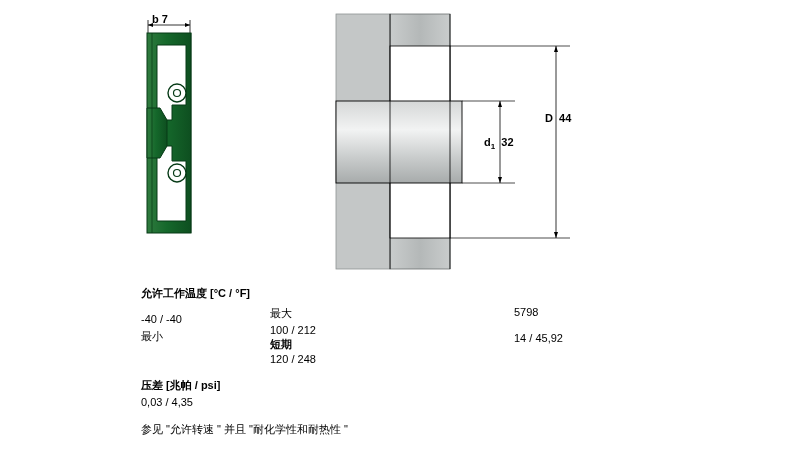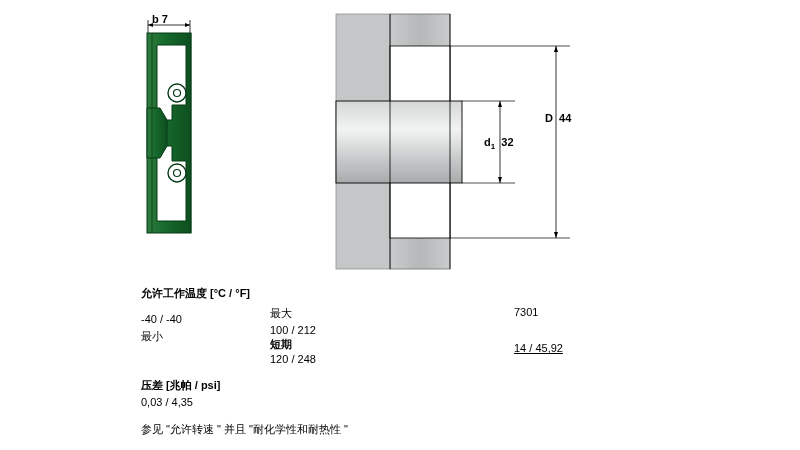--- a/index.html
+++ b/index.html
@@ -55,21 +55,21 @@
   #temp-short-h { left: 270px; top: 338px; font-weight: bold; }
   #temp-short-v { left: 270px; top: 353px; }
   #press-title  { left: 141px; top: 379px; }
   #press-val    { left: 141px; top: 396px; }
   #note         { left: 141px; top: 423px; }
 
   
   #rs-title     { left: 514px; top: 289px; }
   #rs-val       { left: 514px; top: 306px; }
   #cs-title     { left: 514px; top: 325px; }
-  #cs-val       { left: 514px; top: 342px; text-decoration: underline; }
+  #cs-val       { left: 514px; top: 332px; }
 
   
   #dim-b        { left: 152px; top: 13px; }
   #dim-D        { left: 545px; top: 112px; }
   #dim-d1       { left: 484px; top: 136px; }
   .sub {
     font-size: 8px;
     vertical-align: sub;
   }
 </style>
@@ -175,16 +175,16 @@
     <div class="lbl" id="temp-min-h">最小</div>
     <div class="lbl" id="temp-max-h">最大</div>
     <div class="lbl" id="temp-min-v">-40   /   -40</div>
     <div class="lbl" id="temp-max-v">100   /   212</div>
     <div class="lbl" id="temp-short-h">短期</div>
     <div class="lbl" id="temp-short-v">120   /   248</div>
     <div class="lbl bold" id="press-title">压差 [兆帕 / psi]</div>
     <div class="lbl" id="press-val">0,03   /   4,35</div>
     <div class="lbl" id="note">参见 "允许转速 " 并且 "耐化学性和耐热性 "</div>
 
-    <div class="lbl" id="rs-val">7301</div>
+    <div class="lbl" id="rs-val">5798</div>
     <div class="lbl" id="cs-val">14   /   45,92</div>
   </div>
 </div>
 
 </body></html>

